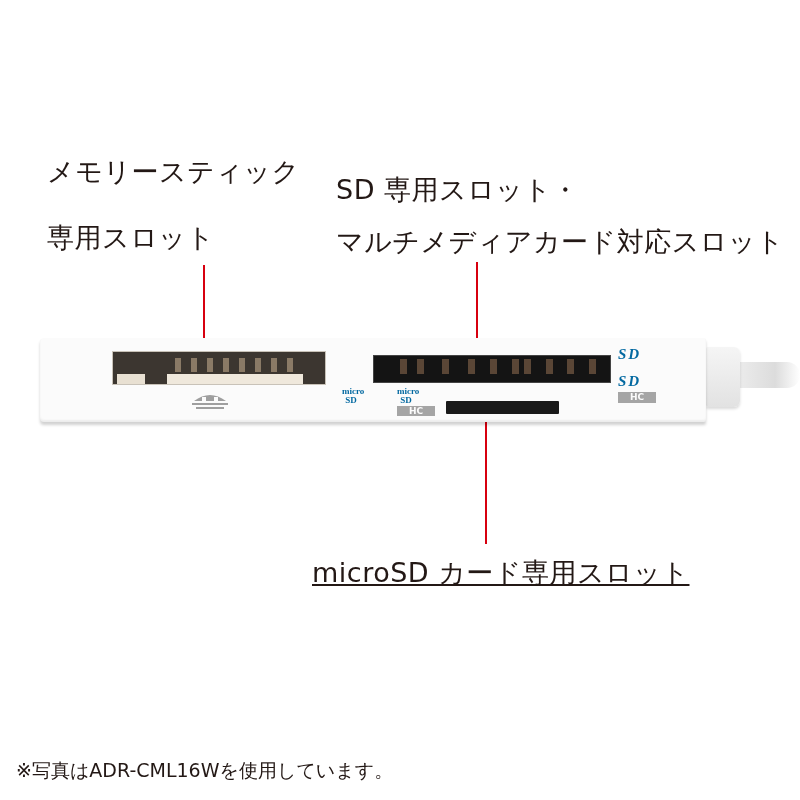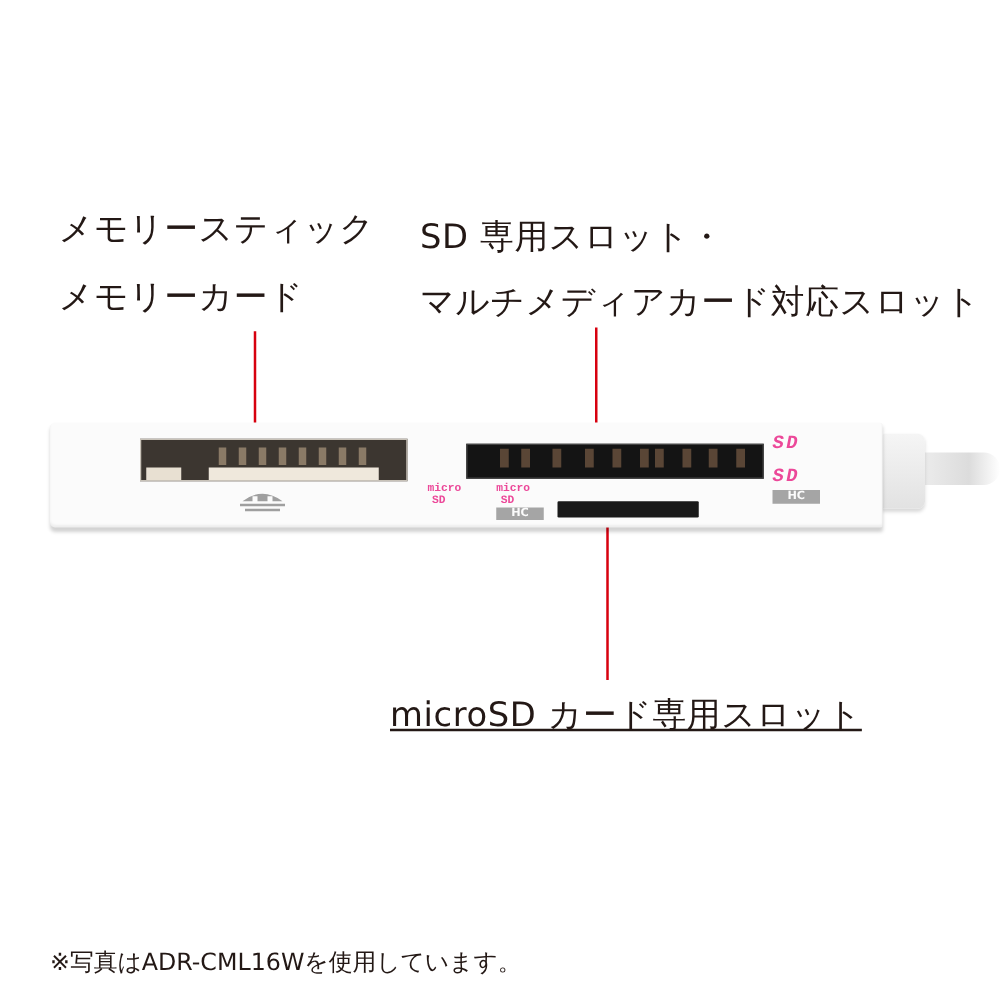--- a/index.html
+++ b/index.html
@@ -1,41 +1,41 @@
 <!DOCTYPE html>
 <html><head>
 <meta charset="utf-8">
 <style>
   html, body { margin:0; padding:0; }
   body { width:800px; height:800px; background:#ffffff; position:relative; overflow:hidden;
          font-family:"DejaVu Sans", sans-serif; color:#231815; }
   .label { position:absolute; font-size:27px; line-height:1; white-space:nowrap; letter-spacing:0.5px; }
-  .note { position:absolute; font-size:19px; line-height:1; white-space:nowrap;margin-left:24px; }
+  .note { position:absolute; font-size:19px; line-height:1; white-space:nowrap; }
   .leader { position:absolute; width:2px; background:#d7000f; }
   .device { position:absolute; left:40px; top:338px; width:666px; height:84px; background:#fbfbfb;
             border-radius:4px 2px 2px 4px; box-shadow: 0 3px 3px rgba(0,0,0,0.18), inset 0 -2px 2px rgba(0,0,0,0.06); }
   .cable-plug { position:absolute; left:706px; top:347px; width:34px; height:60px; background:linear-gradient(#f5f5f5,#e2e2e2);
                 border-radius:2px 6px 6px 2px; box-shadow: 0 2px 3px rgba(0,0,0,0.15); }
   .cable { position:absolute; left:738px; top:362px; width:62px; height:26px;
            background:linear-gradient(90deg,#ececec 0%, #dcdcdc 60%, rgba(220,220,220,0) 100%); border-radius:0 13px 13px 0; }
   .ms-slot { position:absolute; left:112px; top:351px; width:212px; height:32px; background:#3c3630; border:1px solid #c8c2b8; }
   .ms-tab { position:absolute; left:4px; bottom:0; width:28px; height:10px; background:#e8e0d2; }
   .ms-rail { position:absolute; left:54px; bottom:0; width:136px; height:10px; background:#efe8dc; }
   .ms-pin { position:absolute; top:6px; width:6px; height:14px; background:#8a7a66; }
   .sd-slot { position:absolute; left:373px; top:355px; width:236px; height:26px; background:#141414; border:1px solid #444; }
   .sd-pin { position:absolute; top:3px; width:7px; height:15px; background:#5a4636; }
   .micro-slot { position:absolute; left:446px; top:401px; width:113px; height:13px; background:#1a1a1a; border-radius:1px; }
-  .logo { position:absolute; color:#ec4899; font-weight:bold; font-family:Liberation Mono, monospace; line-height:1; }
+  .logo { position:absolute; color:#0369a1; font-weight:bold; font-family:Liberation Serif, serif; line-height:1; }
   .hc { position:absolute; background:#a5a5a5; color:#fbfbfb; font-size:9px; font-weight:bold; text-align:center; line-height:10px; }
 </style>
 </head>
 <body>
 
-<div class="label" style="left:47px; top:170px;">メモリースティック</div>
-<div class="label" style="left:47px; top:224px;">メモリーカード</div>
+<div class="label" style="left:47px; top:158px;">メモリースティック</div>
+<div class="label" style="left:47px; top:224px;">専用スロット</div>
 
 <div class="label" style="left:336px; top:176px;">SD 専用スロット・</div>
 <div class="label" style="left:336px; top:228px;">マルチメディアカード対応スロット</div>
 
 <div class="label" style="left:312px; top:559px;text-decoration:underline;">microSD カード専用スロット</div>
 
 <div class="leader" style="left:203px; top:265px; height:110px;"></div>
 <div class="leader" style="left:476px; top:262px; height:108px;"></div>
 <div class="leader" style="left:485px; top:408px; height:136px;"></div>
 

